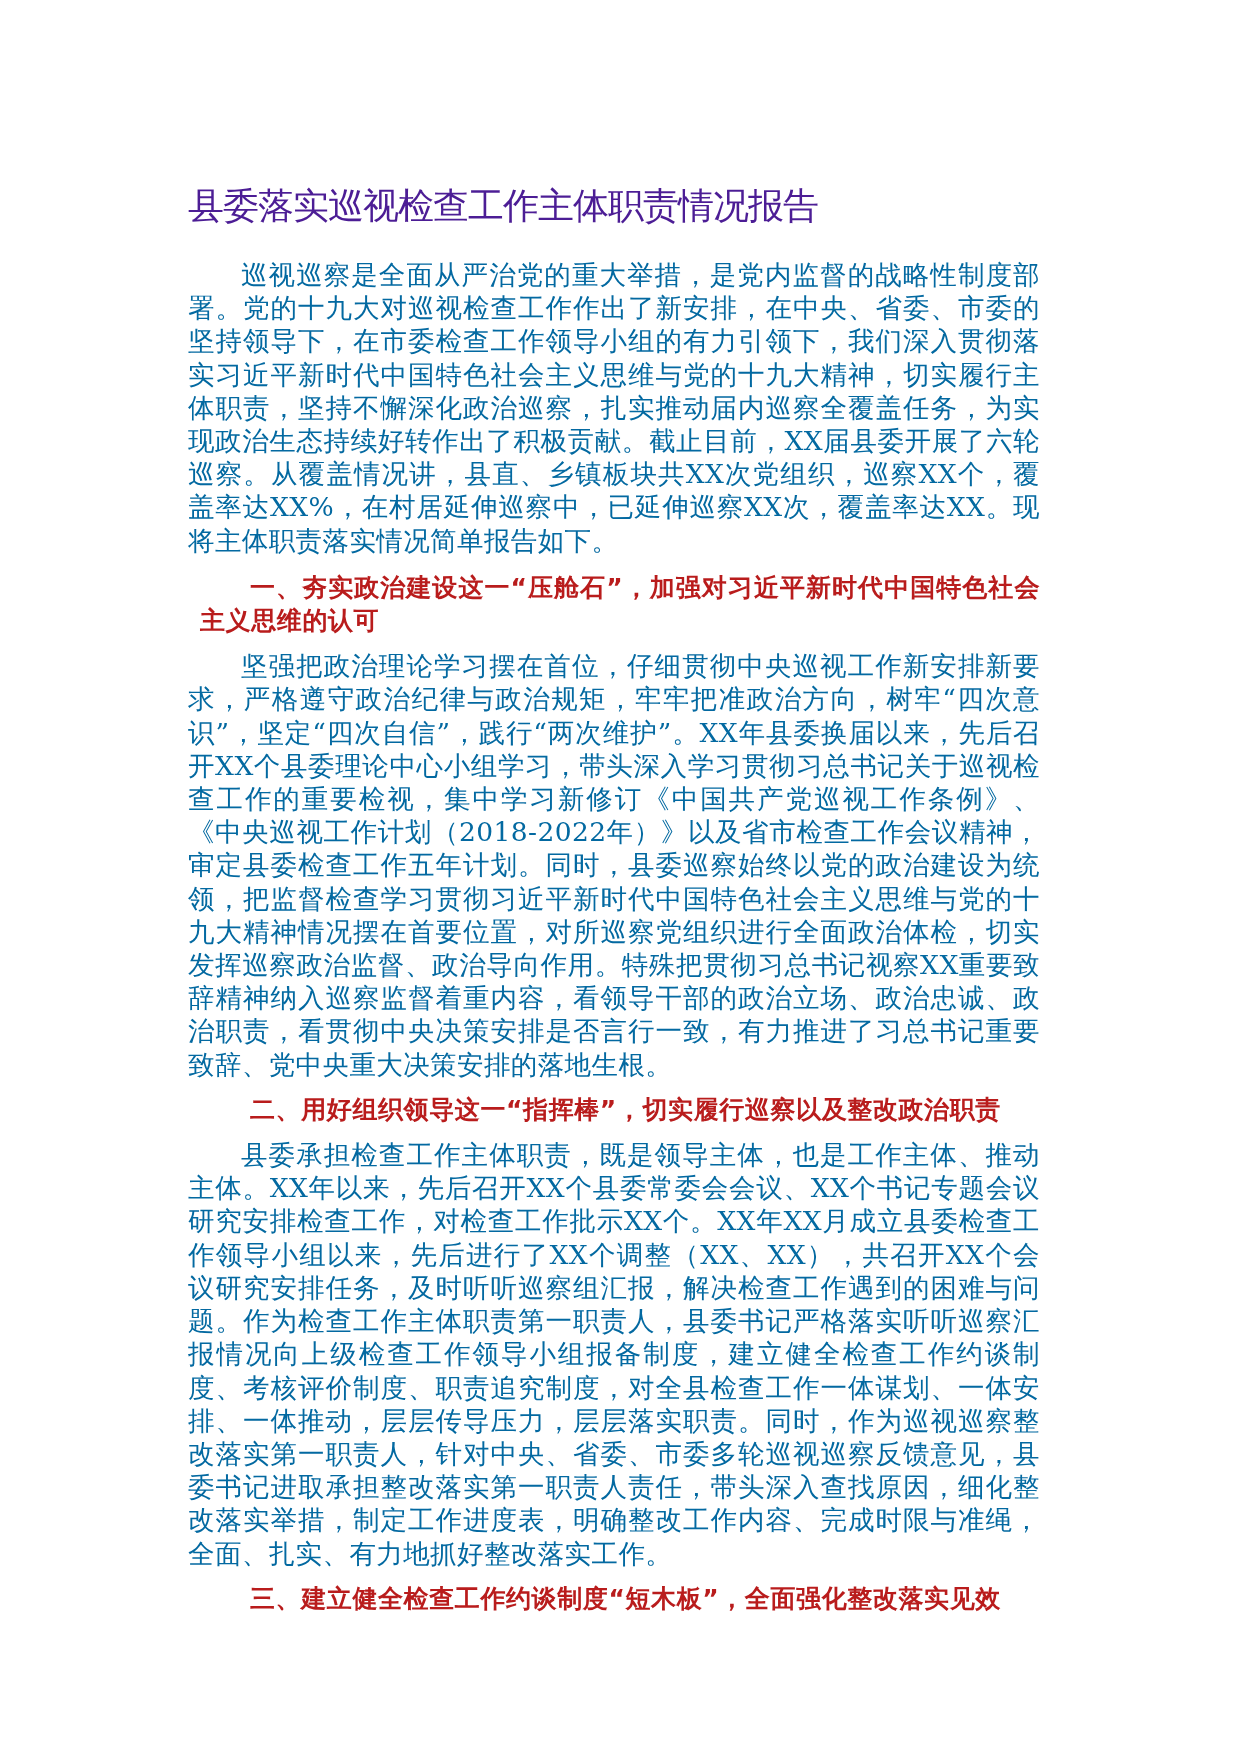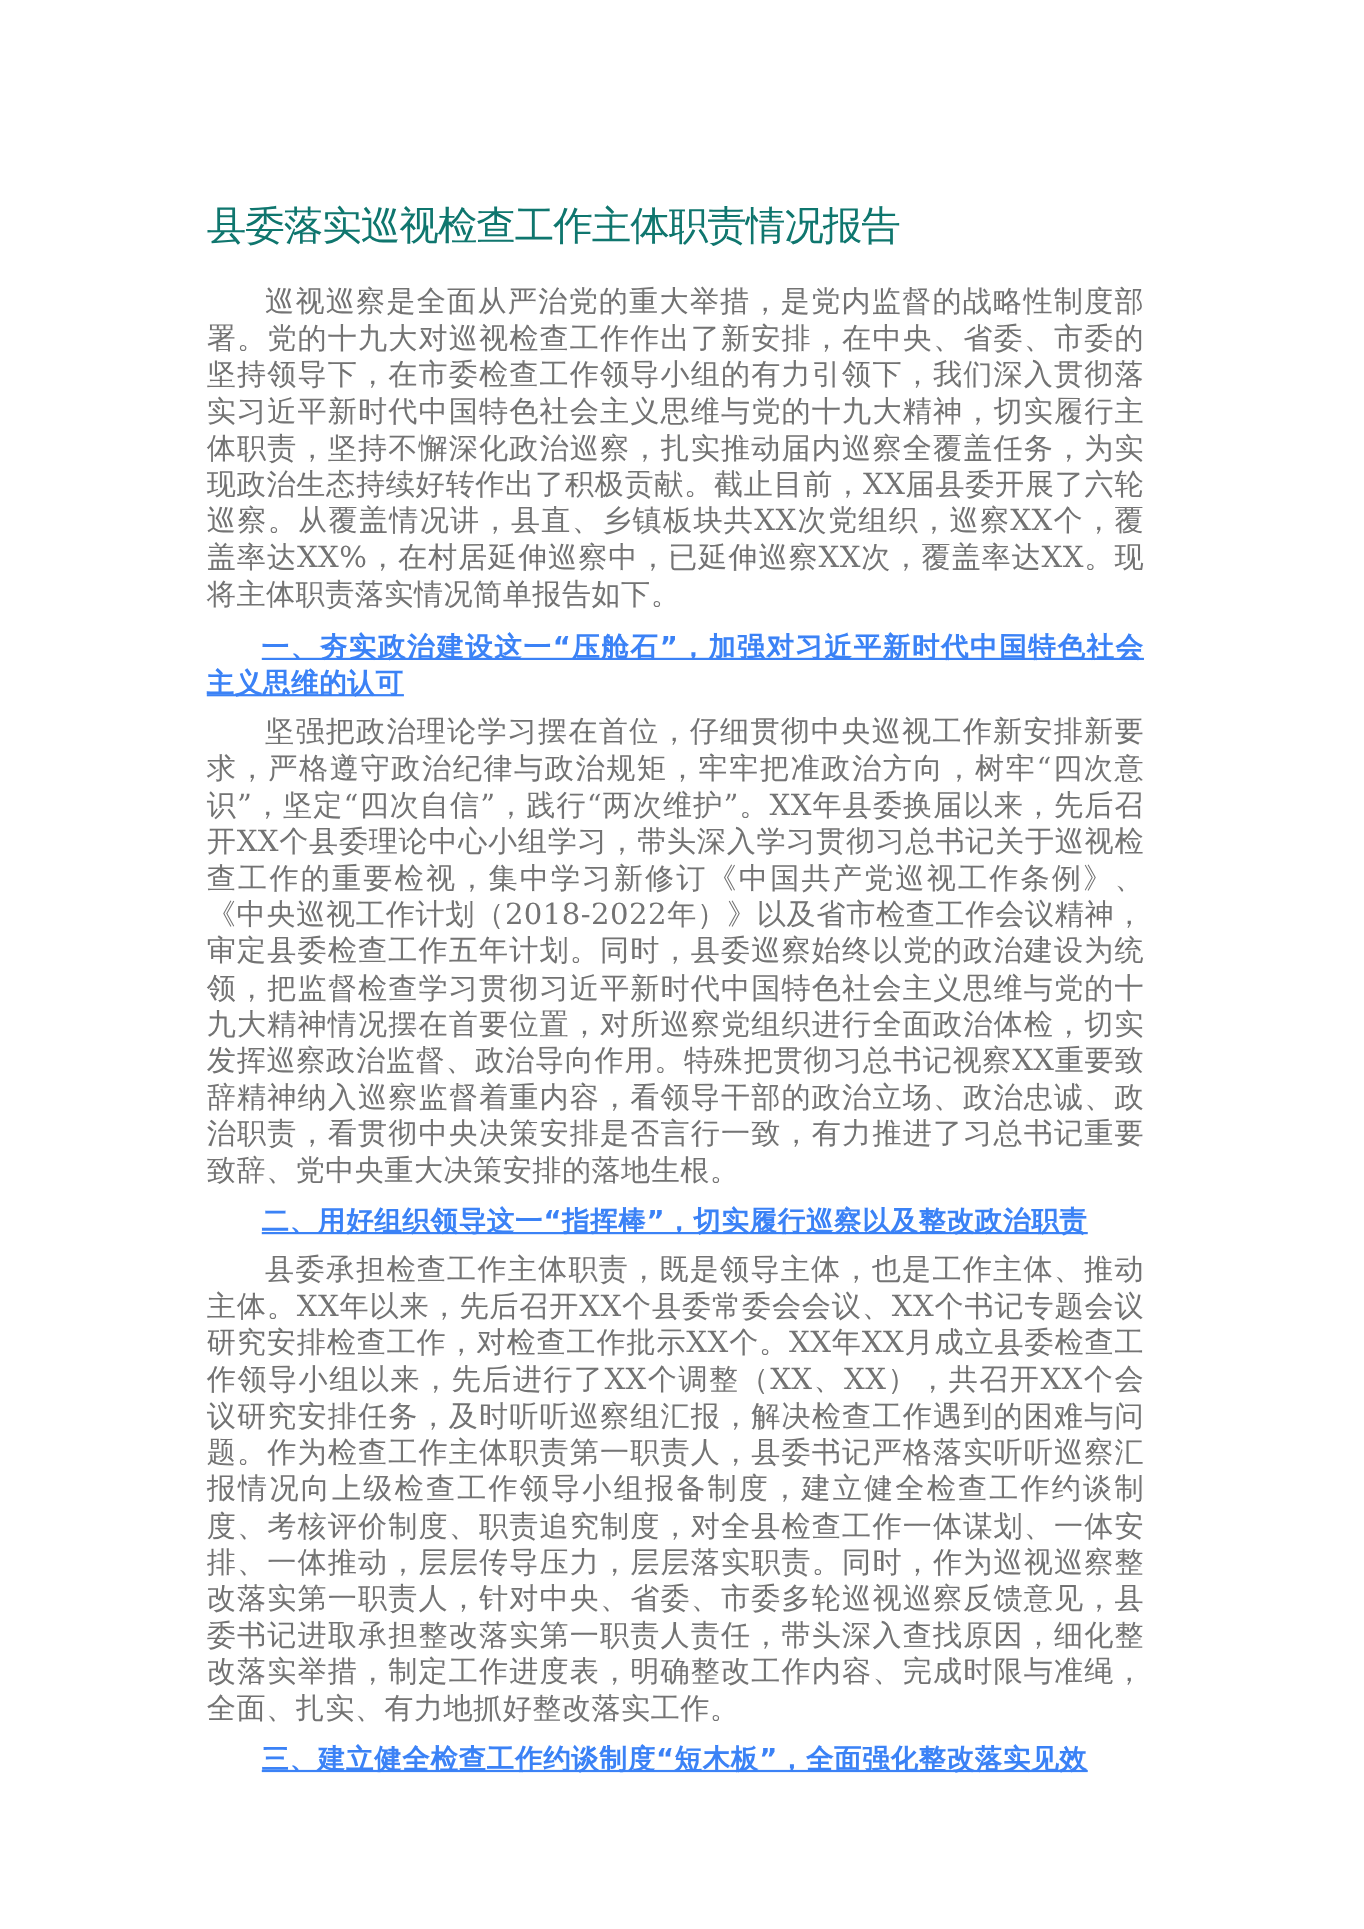--- a/index.html
+++ b/index.html
@@ -17,49 +17,48 @@
       position: absolute;
       left: 188px;
       top: 180px;
       width: 852px;
       color: #333333;
     }
     .doc-title {
       font-family: "DejaVu Sans", "Liberation Sans", sans-serif;
       font-size: 36px;
       font-weight: normal;
-      color: #0f766e;
+      color: #4c1d95;
       margin: 0 0 26px 0;
       line-height: 52px;
       letter-spacing: -1px;
       white-space: nowrap;
     }
     .para {
       font-family: "DejaVu Serif", "Liberation Serif", serif;
       font-size: 26.5px;
       line-height: 33.2px;
-      color: #737373;
+      color: #0369a1;
       margin: 0;
       text-indent: 2em;
       text-align: justify;
       text-justify: inter-character;
       letter-spacing: 0.4px;
     }
     .heading {
       font-family: "DejaVu Sans", "Liberation Sans", sans-serif;
       font-size: 25px;
       font-weight: bold;
       line-height: 33.2px;
-      color: #3b82f6;
-      margin: 12px 0 12px 0;
+      color: #b91c1c;
+      margin: 12px 0 12px 12px;
       text-indent: 2em;
       text-align: justify;
       text-justify: inter-character;
       letter-spacing: 0.6px;
-      text-decoration: underline;
     }
     .heading.h1 { margin-top: 14px; }
   </style>
 </head>
 <body>
 
 <div class="page">
   <h1 class="doc-title">县委落实巡视检查工作主体职责情况报告</h1>
 
   <p class="para">巡视巡察是全面从严治党的重大举措，是党内监督的战略性制度部署。党的十九大对巡视检查工作作出了新安排，在中央、省委、市委的坚持领导下，在市委检查工作领导小组的有力引领下，我们深入贯彻落实习近平新时代中国特色社会主义思维与党的十九大精神，切实履行主体职责，坚持不懈深化政治巡察，扎实推动届内巡察全覆盖任务，为实现政治生态持续好转作出了积极贡献。截止目前，XX届县委开展了六轮巡察。从覆盖情况讲，县直、乡镇板块共XX次党组织，巡察XX个，覆盖率达XX%，在村居延伸巡察中，已延伸巡察XX次，覆盖率达XX。现将主体职责落实情况简单报告如下。</p>

